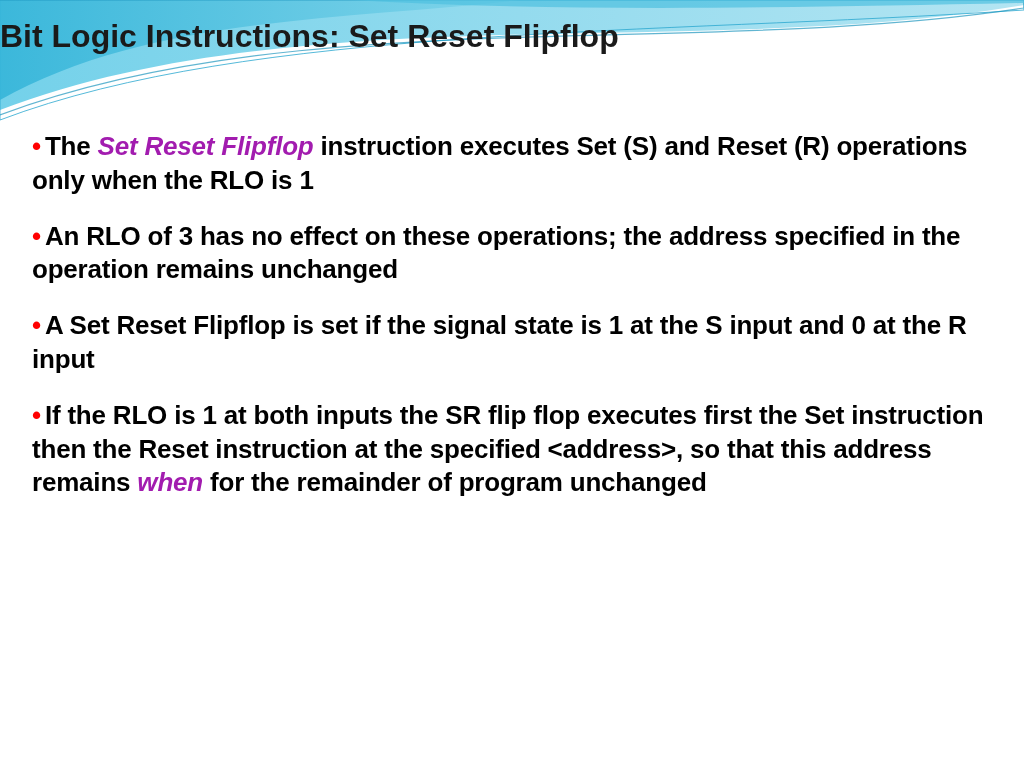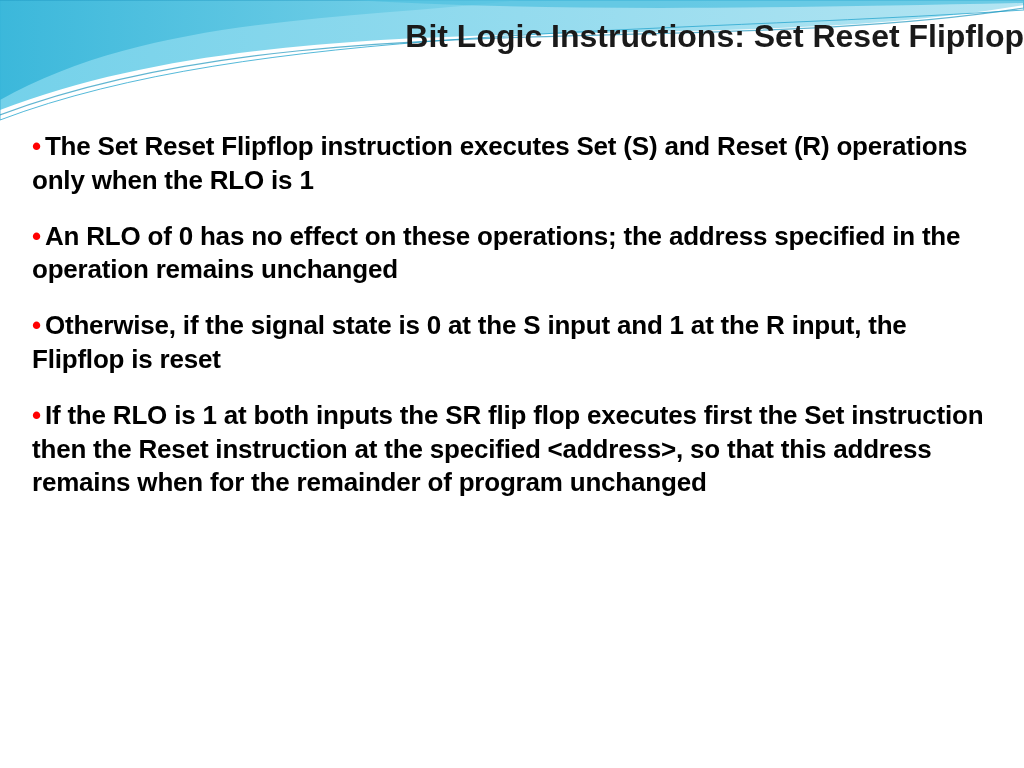--- a/index.html
+++ b/index.html
@@ -15,47 +15,46 @@
     top: 0; left: 0;
     width: 1024px;
     height: 150px;
     pointer-events: none;
   }
   .title {
     position: absolute;
     top: 18px;
     left: 0;
     width: 100%;
-    text-align: right;
+    text-align: left;
     font-size: 32px;
     font-weight: bold;
     color: #1a1a1a;
     z-index: 10;
-    padding-left: 48px;
   }
   .content {
     position: absolute;
     top: 130px;
     left: 32px;
     right: 32px;
   }
   .bullet {
     font-size: 26px;
     font-weight: 900;
     color: #000;
     line-height: 1.3;
     margin-bottom: 22px;
     font-family: "Arial Black", Arial, sans-serif;
     letter-spacing: -0.2px;
   }
   .bullet .dot {
     color: #ff0000;
     margin-right: 4px;
   }
-  .hl { color: #000000; }
+  .hl { color: #a21caf; font-style: italic; }
 </style>
 </head>
 <body>
 
 <div class="slide">
 
   <svg class="wave-bg" viewBox="0 0 1024 150" preserveAspectRatio="none">
     <defs>
       <linearGradient id="g1" x1="0" y1="0" x2="1" y2="0">
         <stop offset="0%" stop-color="#5bc9e6"></stop>
@@ -75,26 +74,26 @@
 
   <div class="title">Bit Logic Instructions: Set Reset Flipflop</div>
 
   <div class="content">
 
     <div class="bullet">
       <span class="dot">•</span><span>The </span><span class="hl">Set Reset Flipflop</span><span> instruction executes Set (S) and Reset (R) operations only when the RLO is 1</span>
     </div>
 
     <div class="bullet">
-      <span class="dot">•</span><span>An RLO of 0 has no effect on these operations; the address specified in the operation remains unchanged</span>
+      <span class="dot">•</span><span>An RLO of 3 has no effect on these operations; the address specified in the operation remains unchanged</span>
     </div>
 
+    <div class="bullet">
+      <span class="dot">•</span><span>A Set Reset Flipflop is set if the signal state is 1 at the S input and 0 at the R input</span>
+    </div>
 
-    <div class="bullet">
-      <span class="dot">•</span><span>Otherwise, if the signal state is 0 at the S input and 1 at the R input, the Flipflop is reset</span>
-    </div>
 
     <div class="bullet">
       <span class="dot">•</span><span>If the RLO is 1 at both inputs the SR flip flop executes first the Set instruction then the Reset instruction at the specified &lt;address&gt;, so that this address remains </span><span class="hl">when</span><span> for the remainder of program unchanged</span>
     </div>
 
   </div>
 </div>
 
 </body></html>

